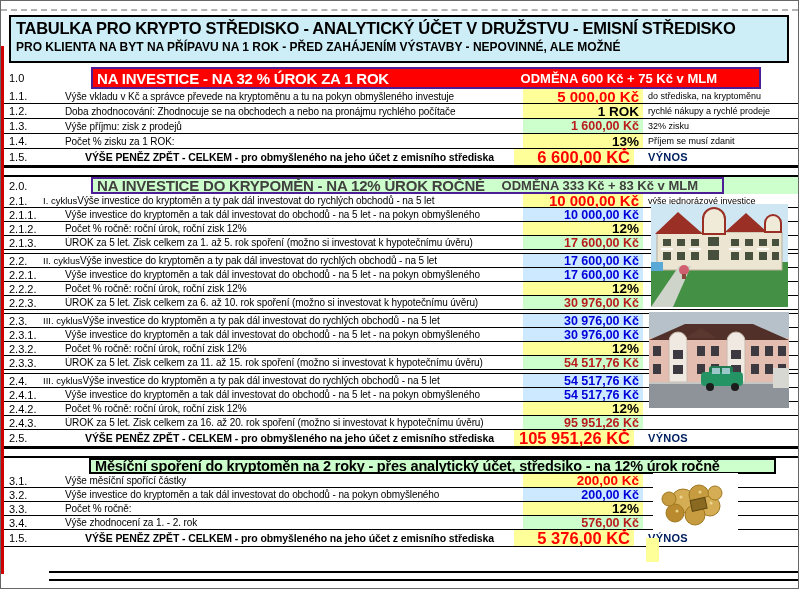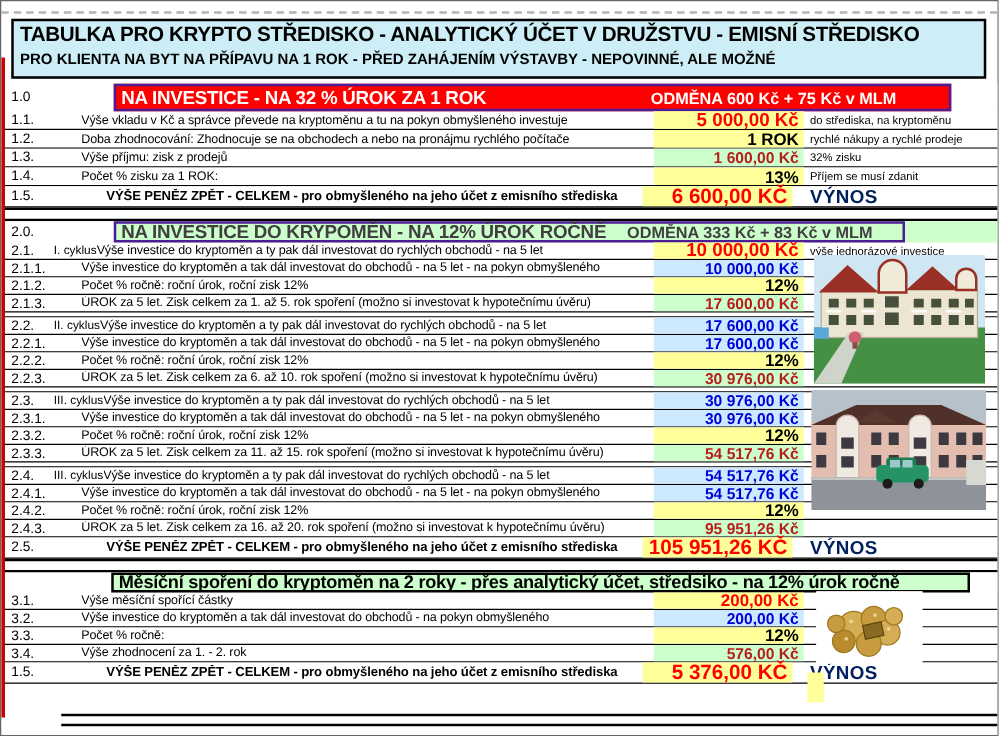--- a/index.html
+++ b/index.html
@@ -25,21 +25,21 @@
   .c-num{flex:none;width:40px;padding-left:6px;font-size:11px;box-sizing:border-box;white-space:nowrap;}
   .c-cycle{flex:none;min-width:22px;font-size:9.5px;white-space:nowrap;}
   .c-desc{flex:1;font-size:10px;letter-spacing:-0.1px;white-space:nowrap;overflow:hidden;}
   .total .c-desc{font-weight:bold;font-size:10.5px;margin-left:20px;}
   .c-val{flex:none;width:120px;height:100%;box-sizing:border-box;display:flex;align-items:center;
          justify-content:flex-end;padding:0 4px;font-weight:bold;white-space:nowrap;}
   .cell-yellow{background:#ffff99}.cell-blue{background:#cce9ff}.cell-green{background:#ccffcc}
   .v-red{color:#ff0000}.v-blue{color:#0000d8}.v-green{color:#b91c1c}.v-black{color:#000}
   .sz-n{font-size:12.5px}.sz-l{font-size:13.5px}.sz-x{font-size:15px}.sz-xl{font-size:16.5px}
   .c-note{flex:none;width:150px;padding-left:5px;font-size:9px;white-space:nowrap;overflow:hidden;}
-  .note-vynos{font-weight:bold;color:#002060;font-size:15px;letter-spacing:0.3px;padding-left:14px;}
+  .note-vynos{font-weight:bold;color:#002060;font-size:11px;letter-spacing:0.3px;padding-left:14px;}
 
   .band-num{flex:none;width:88px;padding-left:6px;font-size:11px;box-sizing:border-box;}
   .band-box{display:flex;align-items:center;border:2px solid #4c1d95;height:100%;box-sizing:border-box;}
   .band1-box{width:670px;background:#ff0000;color:#fff;}
   .band2-box{width:633px;background:#ccffcc;color:#404040;}
   .band2-tail{flex:1;height:100%;background:#ccffcc;}
   .band-label{flex:1;font-weight:bold;font-size:15px;padding-left:4px;white-space:nowrap;letter-spacing:-0.2px;}
   .band-reward{font-weight:bold;font-size:13px;padding-right:42px;white-space:nowrap;}
   .band2-box .band-reward{padding-right:24px;}
   .band3-spacer{flex:none;width:46px;}

